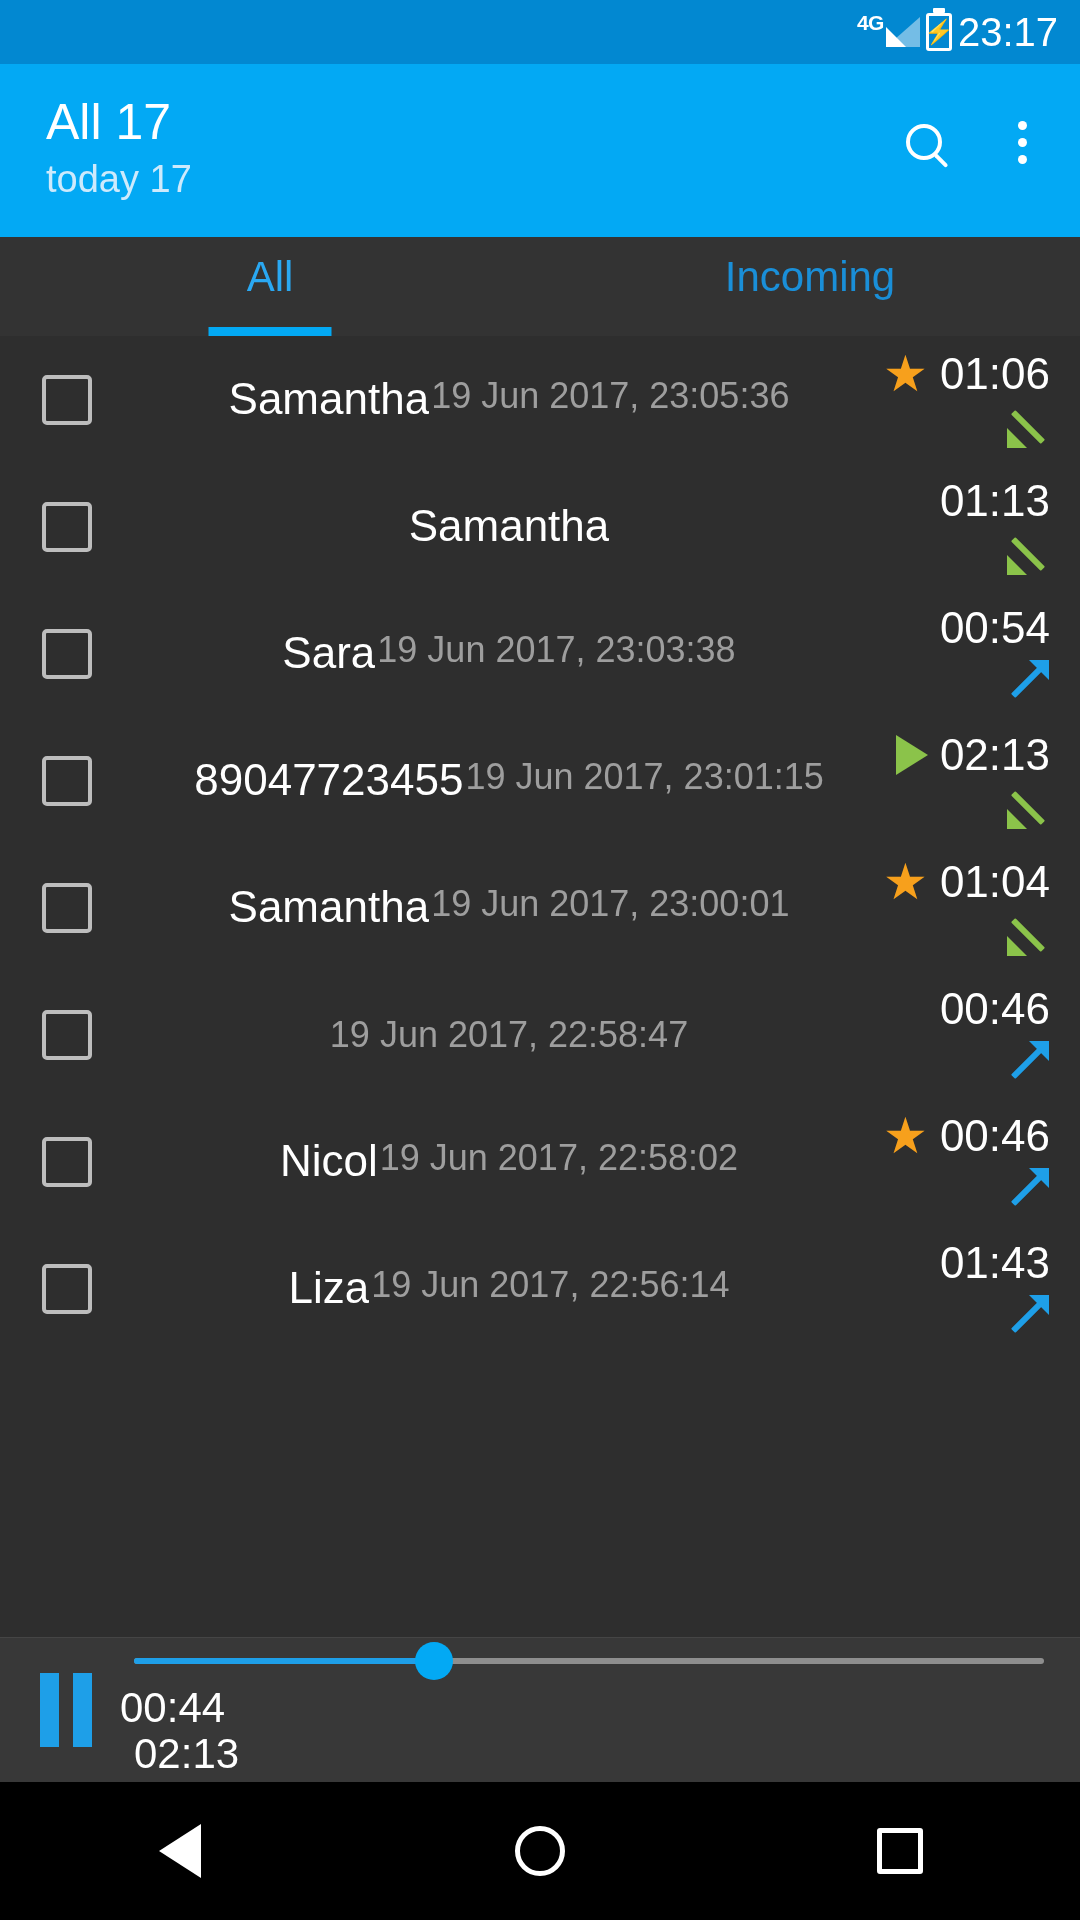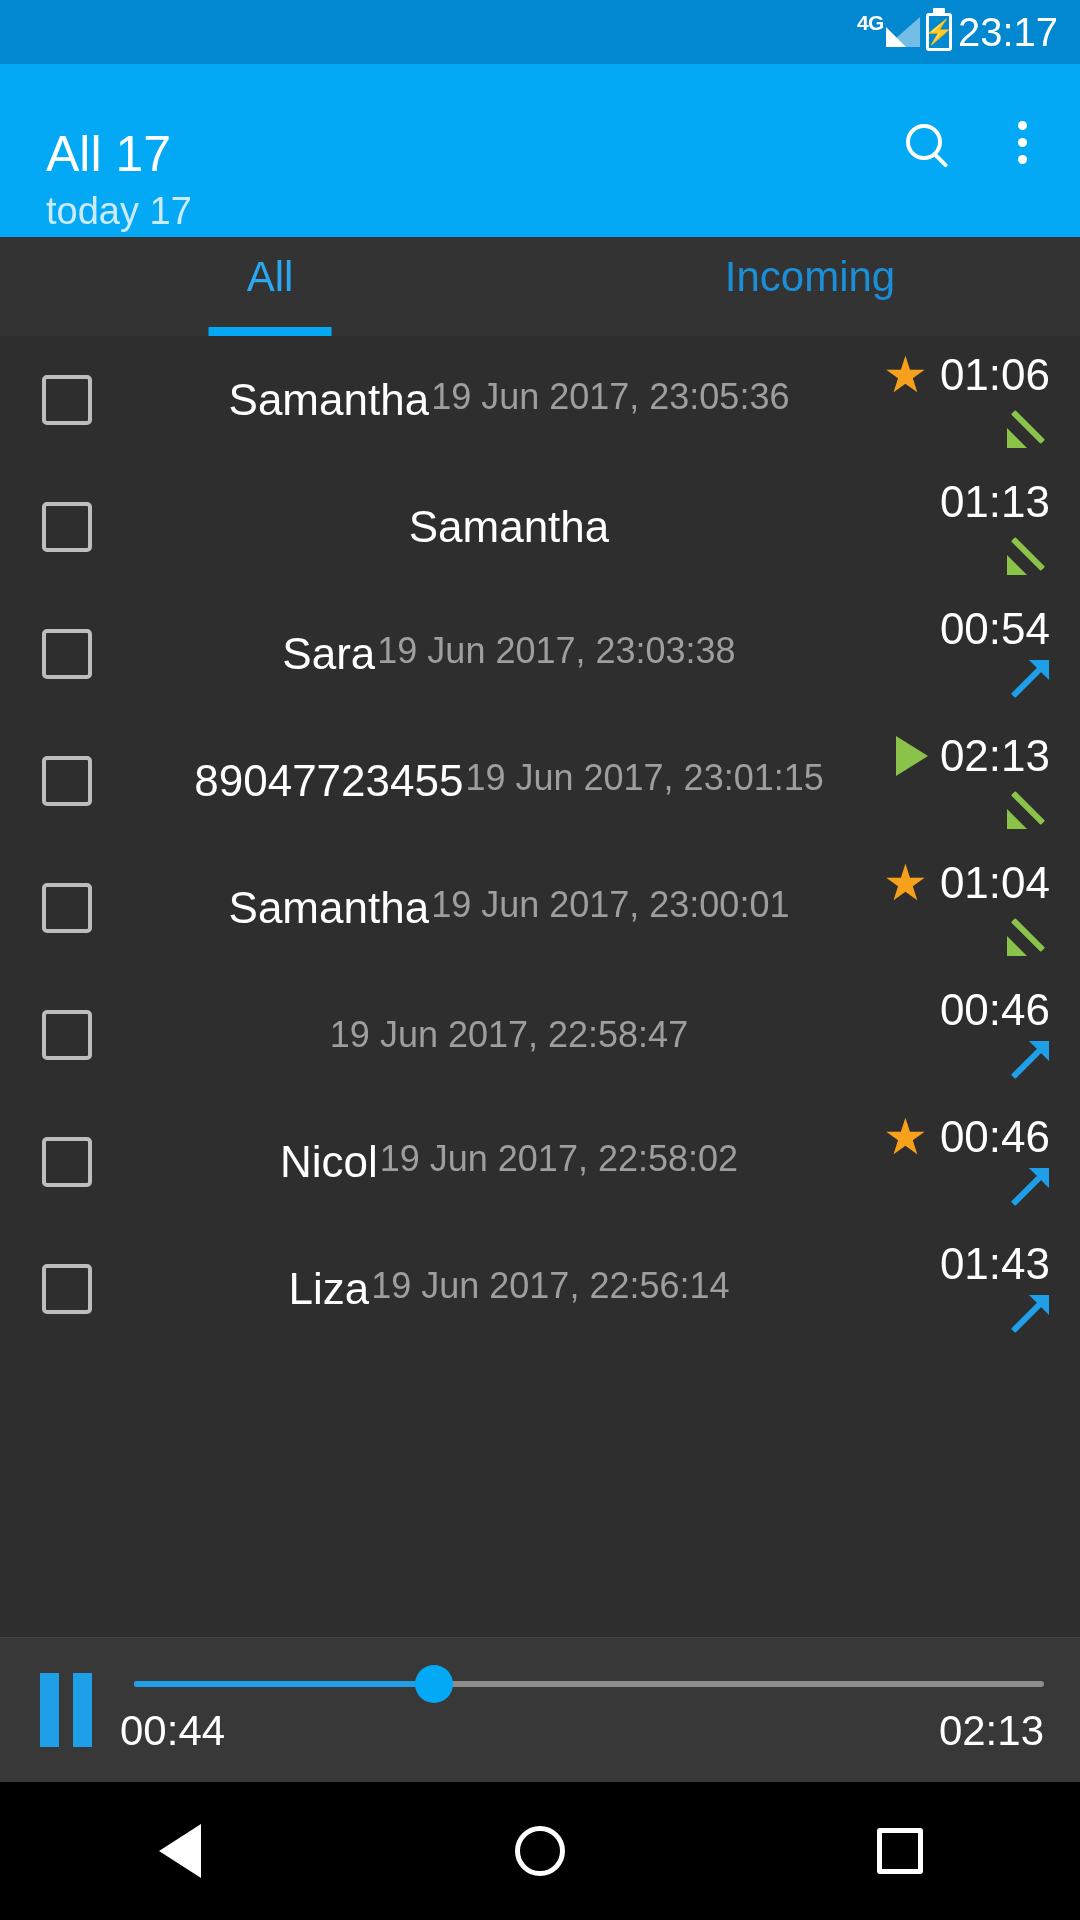--- a/index.html
+++ b/index.html
@@ -34,21 +34,21 @@
   .sb-batt:before { content:""; position:absolute; top:-8px; left:50%; transform:translateX(-50%);
                     width:12px; height:5px; background:#ffffff; border-radius:1px; }
   .sb-bolt { color:#0288d1; font-size:24px; line-height:1; font-weight:bold; }
   .sb-time { color:#ffffff; font-size:40px; font-weight:normal; letter-spacing:0px; }
 
   
   .appbar {
     background:#03a9f4; flex:0 0 173px; display:flex; align-items:flex-start;
     padding:28px 30px 0 46px; position:relative;
   }
-  .appbar-titles { flex:1; display:flex; flex-direction:column;margin-top:32px; }
+  .appbar-titles { flex:1; display:flex; flex-direction:column; }
   .appbar-title { color:#ffffff; font-size:50px; line-height:1.2; font-weight:normal; }
   .appbar-sub { color:#cdeafc; font-size:38px; line-height:1.35; margin-top:2px; font-weight:normal; }
   .appbar-actions { display:flex; align-items:center; gap:42px; padding-top:22px; }
   .icon-btn { width:56px; height:56px; display:flex; align-items:center; justify-content:center; }
   .search-glass { width:36px; height:36px; border:4px solid #ffffff; border-radius:50%;
                   position:relative; }
   .search-glass:after { content:""; position:absolute; width:4px; height:17px; background:#ffffff;
                         right:-5px; bottom:-13px; transform:rotate(-45deg); border-radius:2px; }
   .kebab { display:flex; flex-direction:column; gap:8px; align-items:center; }
   .kebab i { width:9px; height:9px; background:#ffffff; border-radius:50%; display:block; }
@@ -98,21 +98,21 @@
             display:flex; align-items:center; padding:0 36px 0 40px; gap:0; }
   .pause { flex:0 0 72px; display:flex; gap:14px; align-items:center; justify-content:flex-start; }
   .pause i { width:19px; height:74px; background:#1e9fe8; display:block; }
   .player-right { flex:1 1 auto; display:flex; flex-direction:column; justify-content:center;
                   padding-left:22px; }
   .seek { position:relative; height:36px; display:flex; align-items:center; }
   .seek-track { position:absolute; left:0; right:0; height:6px; background:#8e8e8e; border-radius:3px; }
   .seek-fill { position:absolute; left:0; height:6px; background:#1e9fe8; border-radius:3px; }
   .seek-thumb { position:absolute; width:38px; height:38px; border-radius:50%; background:#03a9f4;
                 transform:translateX(-50%); }
-  .times { display:flex; justify-content:space-between; margin-top:6px; padding-right:0px; }
+  .times { display:flex; justify-content:space-between; margin-top:6px; padding-right:0px;flex-direction:column; }
   .times span { color:#ffffff; font-size:42px; line-height:1.1; }
   .times .t-left { margin-left:-14px; }
 
   
   .navbar { flex:0 0 138px; background:#000000; display:flex; align-items:center;
             justify-content:space-around; }
   .nav-btn { width:120px; height:120px; display:flex; align-items:center; justify-content:center; }
   .nav-back { width:0; height:0; border-top:27px solid transparent; border-bottom:27px solid transparent;
               border-right:42px solid #ffffff; }
   .nav-home { width:50px; height:50px; border:5px solid #ffffff; border-radius:50%; }

